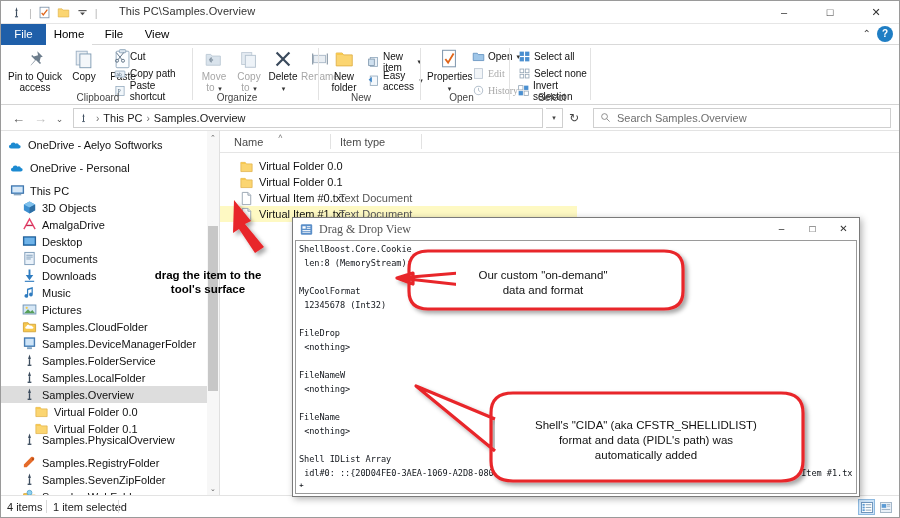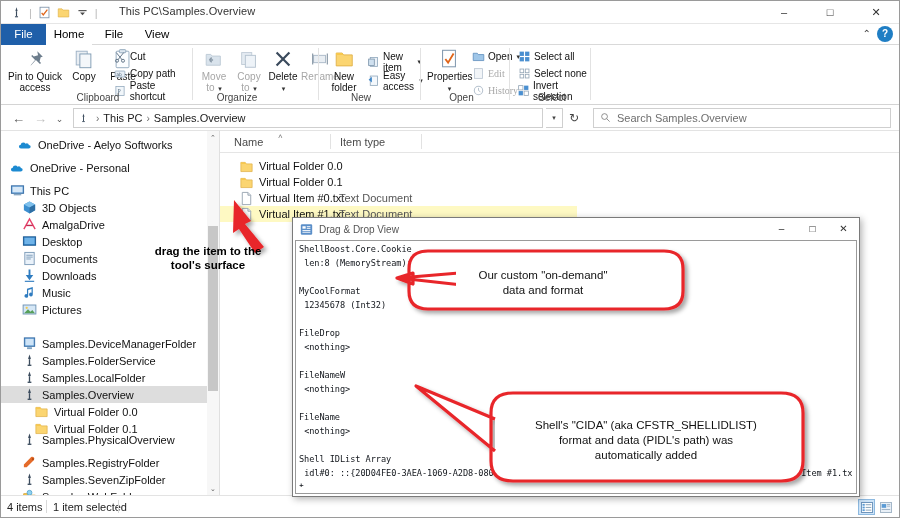--- a/index.html
+++ b/index.html
@@ -83,31 +83,31 @@
   .statusbar{position:absolute;left:0;top:494px;width:898px;height:39px;background:#fff;border-top:1px solid #e3e3e3;box-sizing:border-box;}
   .stitem{position:absolute;top:5px;font-size:11px;color:#222;}
   .stdiv{position:absolute;top:4px;width:1px;height:13px;background:#d9d9d9;}
   .viewbtn{position:absolute;top:3px;width:17px;height:16px;display:flex;align-items:center;justify-content:center;}
   .viewbtn.on{background:#cde3f7;border:1px solid #8db9e0;box-sizing:border-box;}
 
   
   .ddwin{position:absolute;left:291px;top:216px;width:568px;height:280px;background:#fff;border:1px solid #7a7a7a;box-sizing:border-box;box-shadow:2px 2px 7px rgba(0,0,0,.3);}
   .ddtitle{position:absolute;left:0;top:0;width:566px;height:22px;background:#fff;box-sizing:border-box;display:flex;align-items:center;}
   .ddtitle .dico{width:13px;height:13px;margin:0 6px 0 7px;flex:none;}
-  .ddtitle .dtxt{font-size:10px;color:#555;}
+  .ddtitle .dtxt{font-size:12px;color:#555;font-family:Liberation Serif, serif;}
   .ddbtns{position:absolute;right:0;top:0;display:flex;}
   .ddbtn{width:31px;height:21px;display:flex;align-items:center;justify-content:center;font-size:10px;color:#333;}
   .ddbody{position:absolute;left:2px;top:22px;width:562px;height:254px;border:1px solid #9a9a9a;background:#fff;box-sizing:border-box;overflow:hidden;}
   .ddtext{position:absolute;left:3px;top:1px;width:556px;
      font-family:"DejaVu Sans Mono","Liberation Mono",monospace;
      font-size:8.6px;line-height:14px;color:#12161c;white-space:pre-wrap;word-break:break-all;letter-spacing:-0.05px;}
   .ddclip{position:absolute;left:0;bottom:0;width:562px;height:6px;background:#fff;}
 
   
-  .annot{position:absolute;font-family:"Liberation Sans","DejaVu Sans",sans-serif;font-weight:bold;font-size:11.5px;color:#000;text-align:center;line-height:14px;}
+  .annot{position:absolute;font-family:"Liberation Sans","DejaVu Sans",sans-serif;font-weight:bold;font-size:11.5px;color:#000;text-align:center;line-height:14px;margin-top:24px;}
   .cal-txt{position:absolute;text-align:center;font-size:11.5px;color:#111;line-height:15px;font-family:"Liberation Sans","DejaVu Sans",sans-serif;}
   svg.ovl{position:absolute;left:0;top:0;width:900px;height:518px;pointer-events:none;}
 </style>
 </head>
 <body>
 
 <div id="root">
 
   <div class="titlebar">
     <div class="qat">
@@ -398,21 +398,21 @@
             <path d="M9.8 9.8 L14 14" stroke="#6e6e6e" stroke-width="1.1"></path>
           </svg>
       </span>
       <span class="sph">Search Samples.Overview</span>
     </div>
   </div>
 
   <div class="main">
 
     <div class="navpane" id="navpane">
-        <div class="navrow" style="position: absolute; left: 0px; top: 5px; width: 206px; padding-left: 16px;">
+        <div class="navrow" style="position: absolute; left: 0px; top: 5px; width: 206px; padding-left: 6px;">
           <span class="nico">
             <svg width="15" height="15" viewBox="0 0 16 16">
               <path d="M3.2 12.2 q-2.2 0-2.2-2 0-1.8 1.9-2 .3-2.3 2.7-2.3 1.6 0 2.5 1.2.6-.4 1.3-.4 1.9 0 2.2 1.8 1.9.1 1.9 1.9 0 1.8-2.2 1.8z" fill="#1c8ad1"></path>
             </svg>
           </span>
           <span>OneDrive - Aelyo Softworks</span>
         </div>
         <div class="navrow" style="position: absolute; left: 0px; top: 28px; width: 206px; padding-left: 8px;">
           <span class="nico">
             <svg width="15" height="15" viewBox="0 0 16 16">
@@ -489,20 +489,29 @@
         </div>
         <div class="navrow" style="position: absolute; left: 0px; top: 170px; width: 206px; padding-left: 20px;">
           <span class="nico">
             <svg width="15" height="15" viewBox="0 0 16 16">
               <rect x="1.2" y="3.2" width="13.6" height="9.6" fill="#d5e7f6" stroke="#6f94b4"></rect>
               <circle cx="5" cy="6.2" r="1.2" fill="#f2c94c"></circle>
               <path d="M2.2 12 L6.4 7.6 L9 10.4 L11 8.6 L13.8 12 z" fill="#57a05a"></path>
             </svg>
           </span>
           <span>Pictures</span>
+        </div>
+        <div class="navrow" style="position: absolute; left: 0px; top: 187px; width: 206px; padding-left: 20px;">
+          <span class="nico">
+            <svg width="15" height="15" viewBox="0 0 16 16">
+              <path d="M1.5 4 h5 l1.2 1.6 h6.8 v8 h-13z" fill="#f7c84e" stroke="#d5a63c"></path>
+              <path d="M5 10.5 q-1.6 0-1.6-1.4 0-1.2 1.4-1.4 .3-1.5 1.9-1.5 1.2 0 1.7.9.4-.3.9-.3 1.4 0 1.6 1.3 1.3.1 1.3 1.3 0 1.1-1.5 1.1z" fill="#fff"></path>
+            </svg>
+          </span>
+          <span>Samples.CloudFolder</span>
         </div>
         <div class="navrow" style="position: absolute; left: 0px; top: 204px; width: 206px; padding-left: 20px; text-align: center;">
           <span class="nico">
             <svg width="15" height="15" viewBox="0 0 16 16">
               <rect x="2.5" y="2" width="11" height="9" fill="#5b9bd5" stroke="#3a6ea5"></rect>
               <rect x="3.6" y="3" width="8.8" height="7" fill="#cfe4f7"></rect>
               <rect x="5.4" y="12" width="5.2" height="2" fill="#7ea2c2"></rect>
             </svg>
           </span>
           <span>Samples.DeviceManagerFolder</span>

